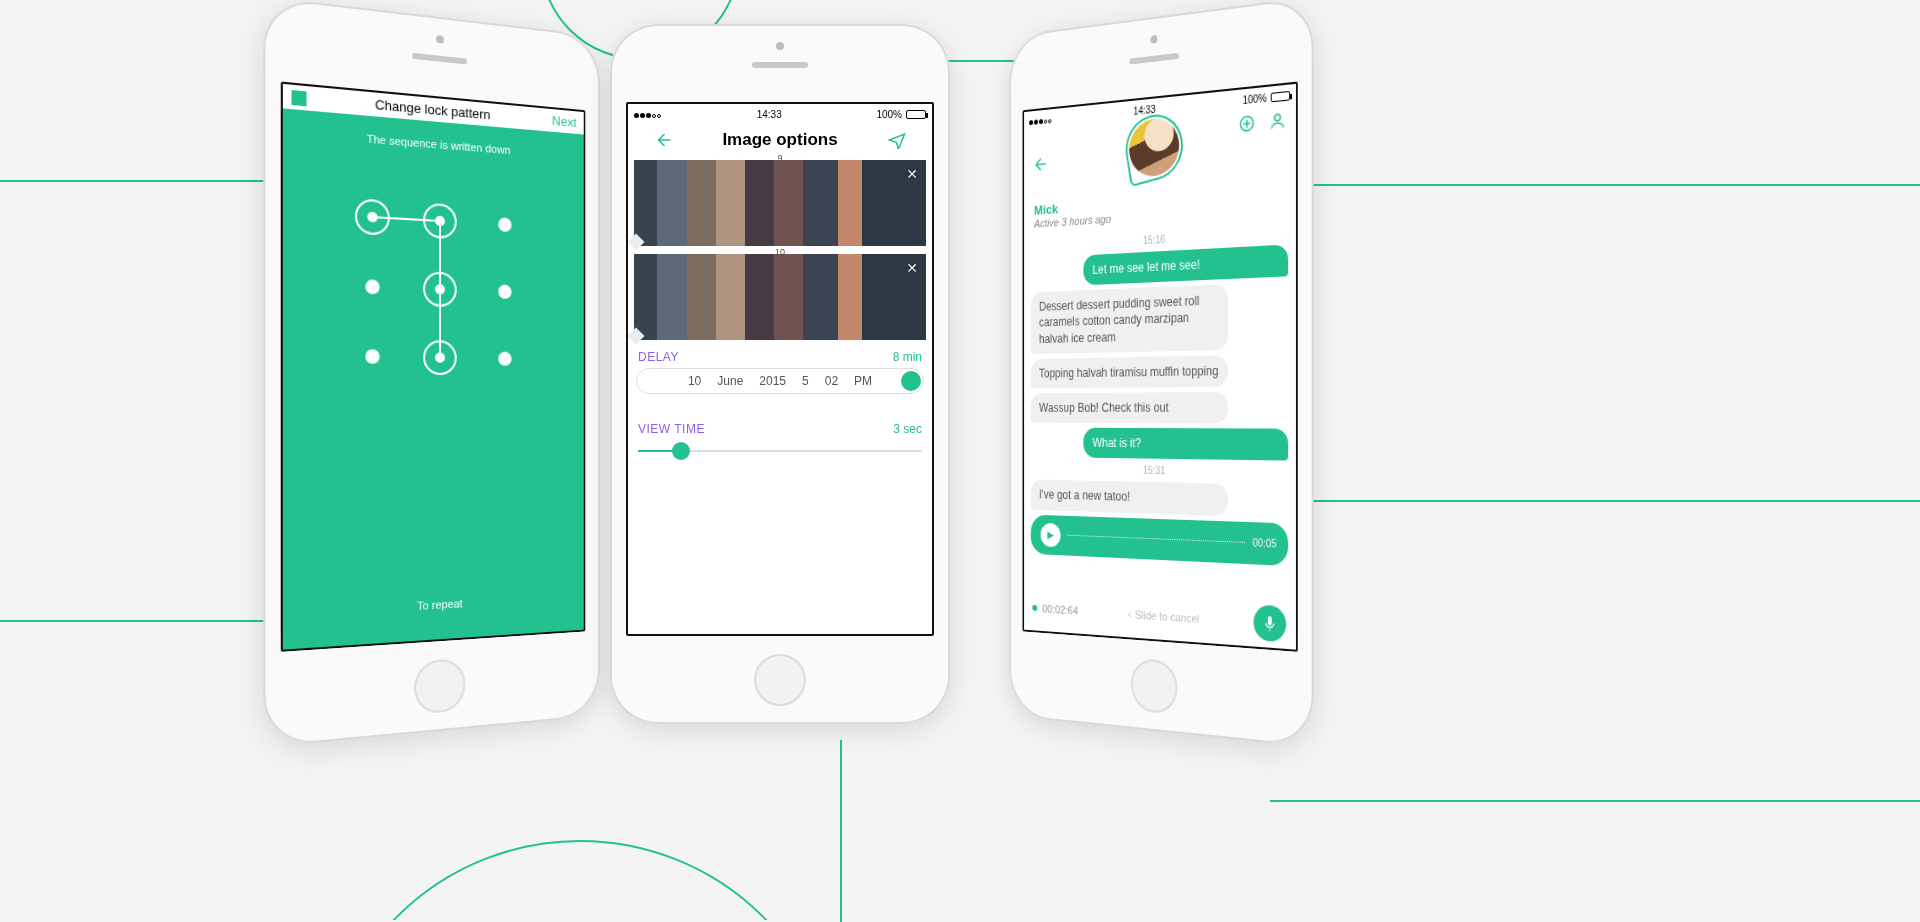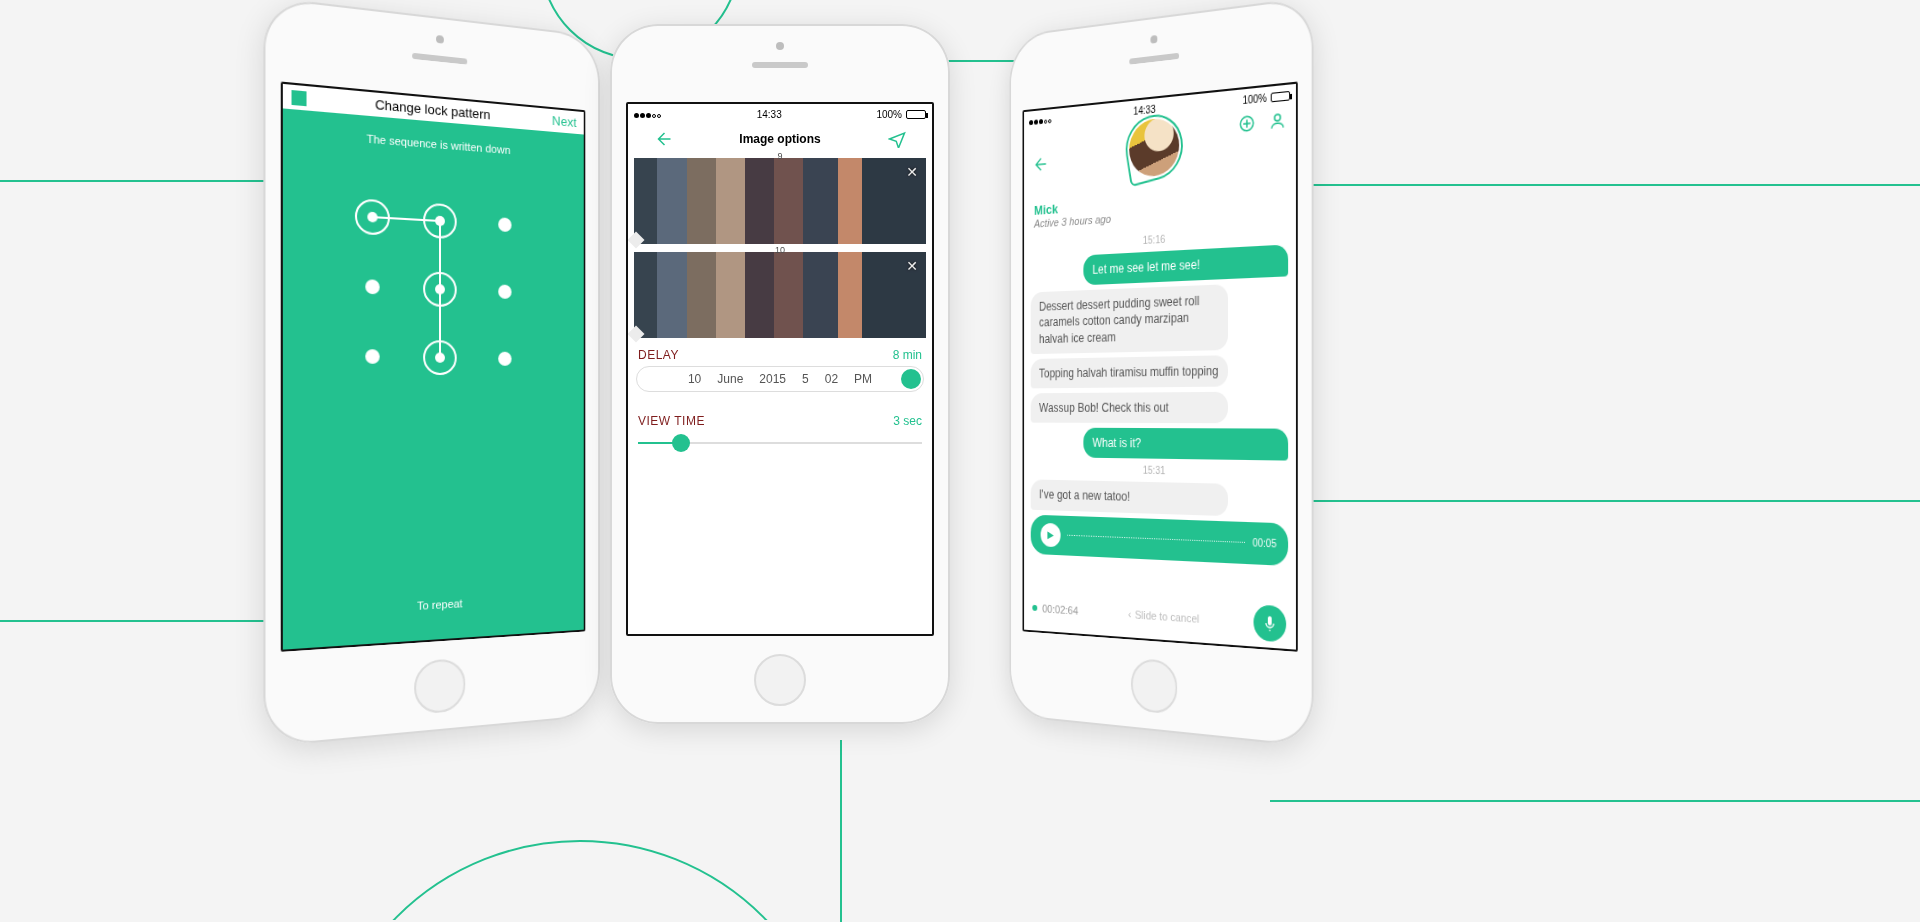--- a/index.html
+++ b/index.html
@@ -117,21 +117,21 @@
     width:34px; height:34px; border:2px solid #fff; border-radius:50%;
     display:flex; align-items:center; justify-content:center;
   }
   .pnode::after { content:""; width:10px;height:10px;background:#fff;border-radius:50%; }
   .plines line { stroke:#fff; stroke-width:2; }
   .repeat { margin-top:auto; font-size:11px; padding:12px 0 16px; }
 
   
   .navbar {
     display:flex; align-items:center; justify-content:space-between;
-    padding:6px 26px; font-size:12px; font-weight:500;
+    padding:6px 26px; font-size:17px; font-weight:500;
   }
   .ico { width:18px; height:18px; display:inline-flex; }
   .ico svg { width:100%; height:100%; }
   .accentstroke { stroke: var(--accent); fill:none; stroke-width:2; }
 
   .pix {
     height:86px; margin:4px 6px;
     background:
       linear-gradient(90deg,
         #2a3947 0 8%, #54657a 8% 18%, #7b6a5b 18% 28%, #b89a82 28% 38%,
@@ -164,21 +164,21 @@
   .switch::after {
     content:""; position:absolute; left:2px; top:2px;
     width:22px; height:22px; border-radius:50%; background:#fff;
     box-shadow:0 1px 3px rgba(0,0,0,.3);
   }
 
   .sectionrow {
     display:flex; justify-content:space-between; align-items:center;
     padding:6px 10px 2px; font-size:12px;
   }
-  .sectionrow .k { letter-spacing:.5px; color:#7f1d1d; }
+  .sectionrow .k { letter-spacing:.5px; color:#8b5cf6; }
   .sectionrow .v { color: var(--accent); }
 
   .segmented {
     margin:2px 8px; height:26px;
     border:1px solid #ddd; border-radius:13px;
     display:flex; align-items:center; justify-content:center; gap:16px;
     font-size:12px; color:#555; position:relative;
   }
   .segmented .knob {
     position:absolute; right:2px; top:2px; width:20px; height:20px;
@@ -355,21 +355,21 @@
     <div class="segmented">
       <span>10</span>
       <span>June</span>
       <span>2015</span>
       <span>5</span>
       <span>02</span>
       <span>PM</span>
       <span class="knob"></span>
     </div>
 
-    <div class="sectionrow" style="margin-top:14px">
+    <div class="sectionrow" style="margin-top:20px">
       <span class="k">VIEW TIME</span>
       <span class="v">3 sec</span>
     </div>
     <div class="sliderrow">
       <div class="slider">
         <div class="track"></div>
         <div class="trackfill" style="width:15%"></div>
         <div class="thumb" style="left:calc(15% - 9px)"></div>
       </div>
     </div>

